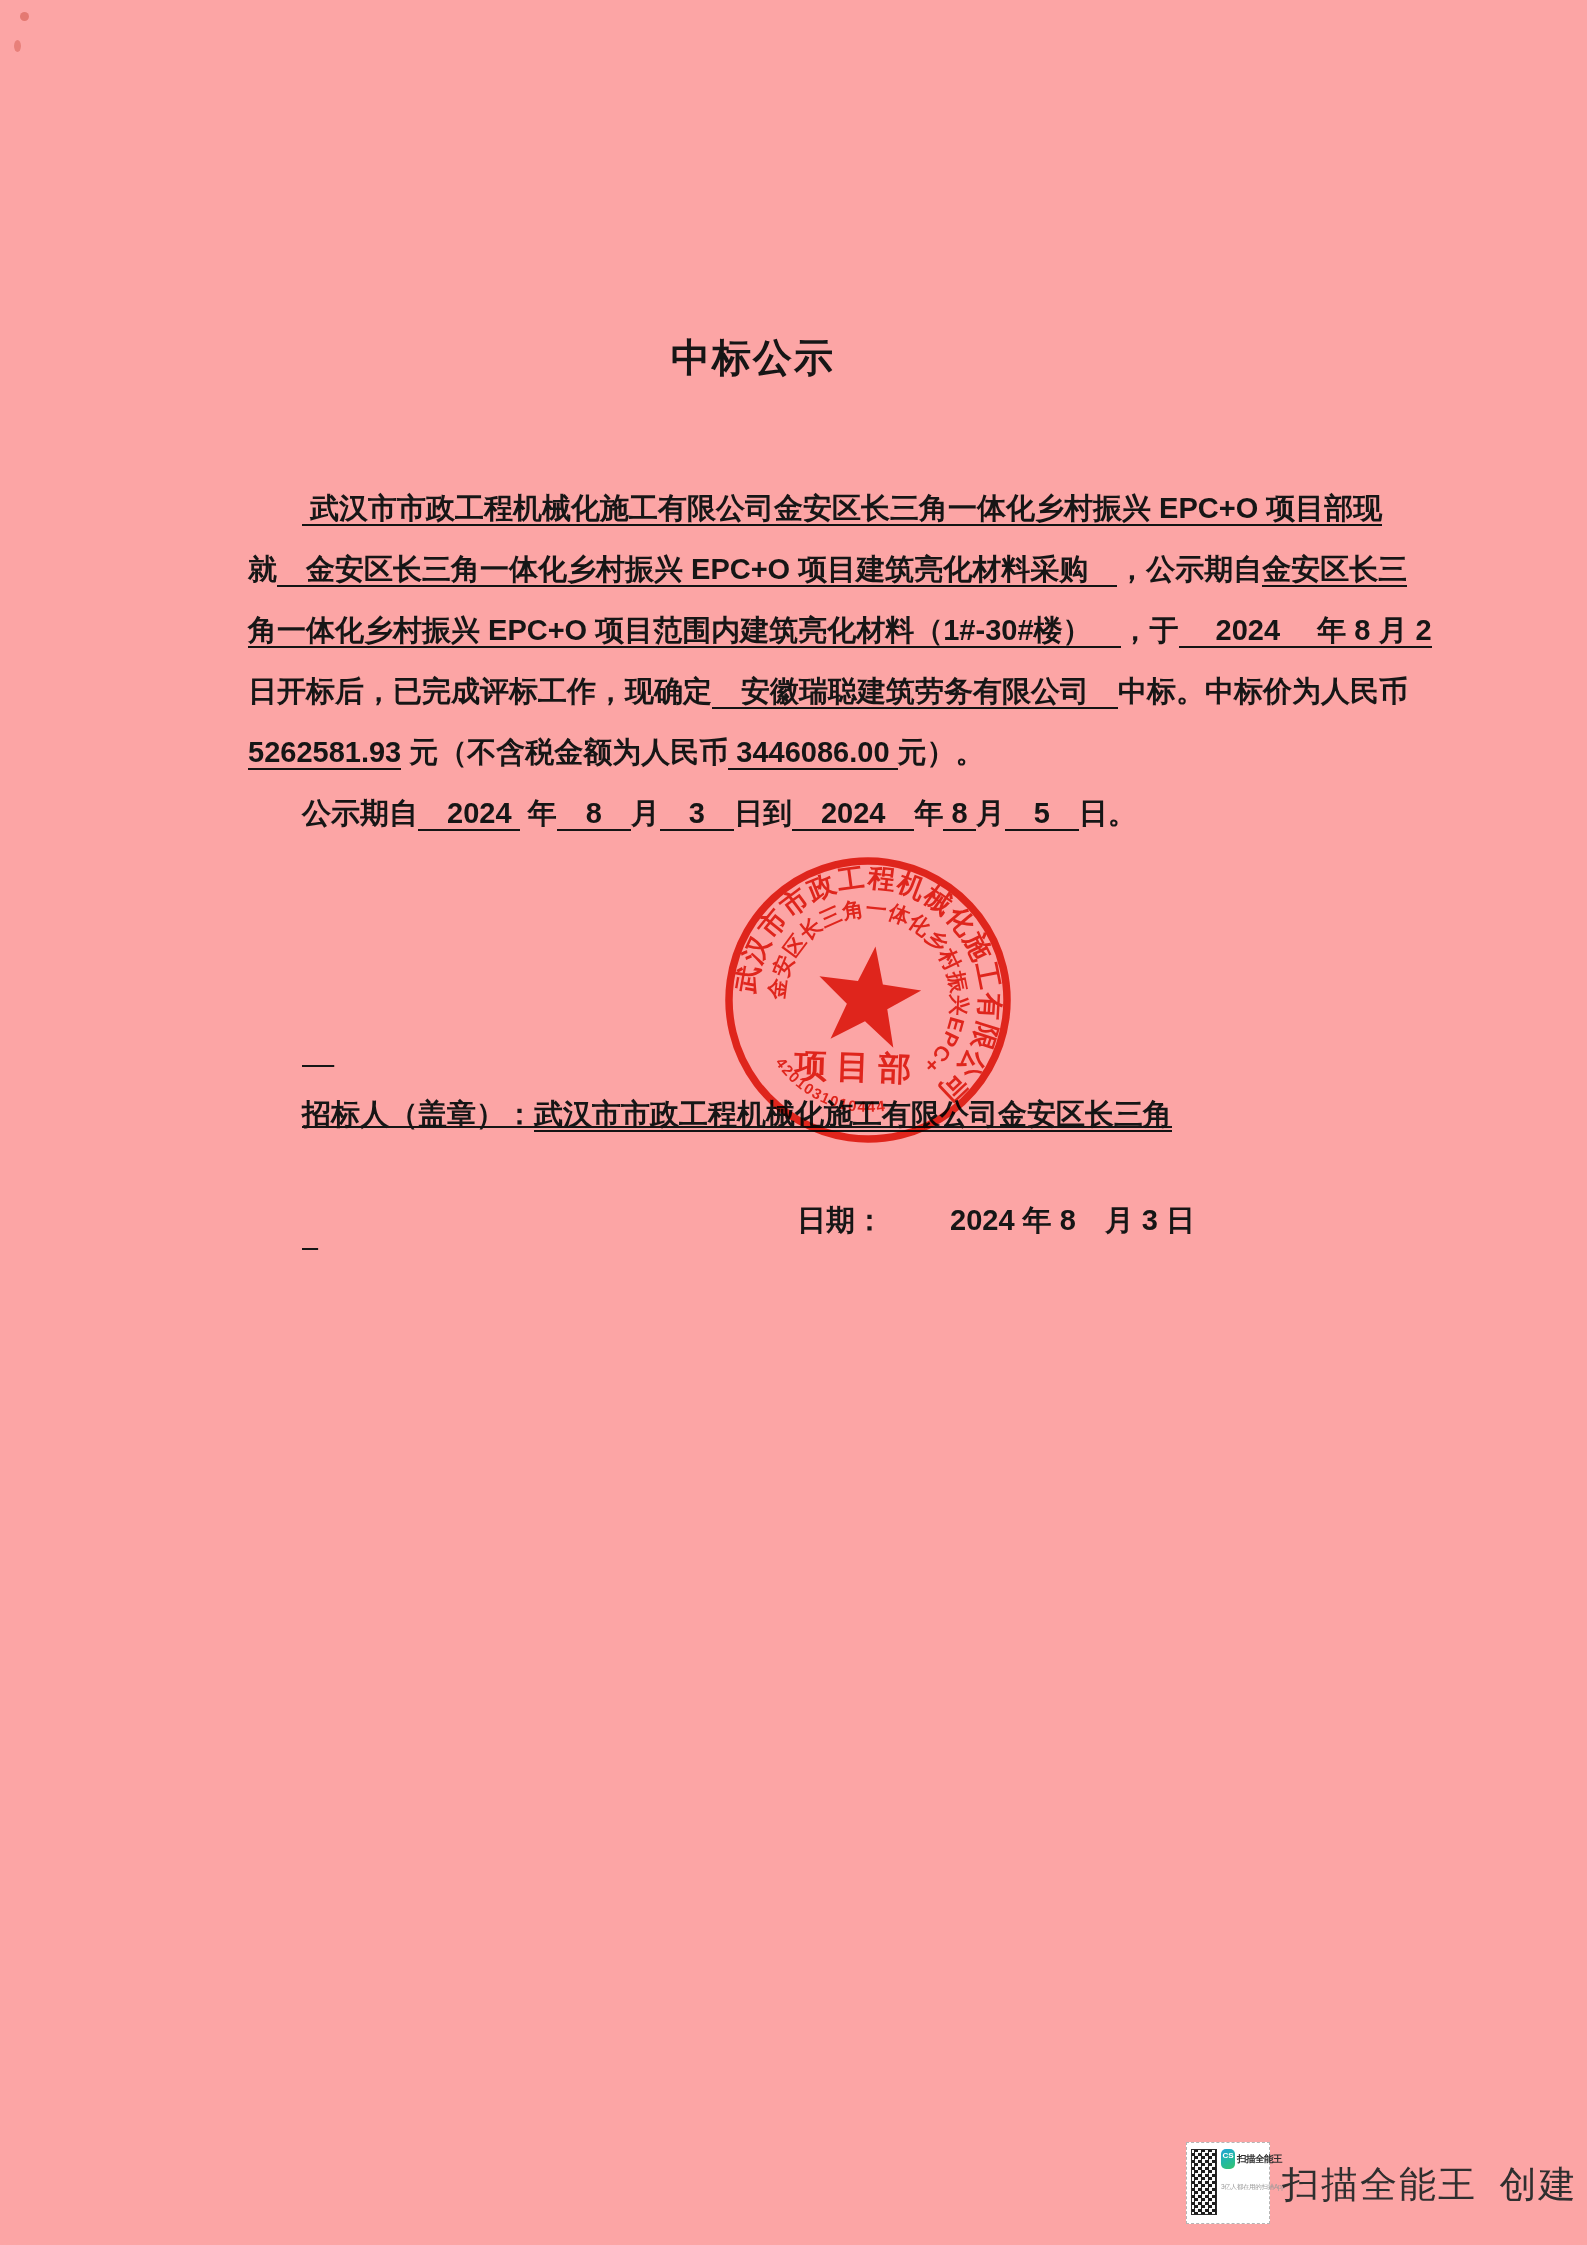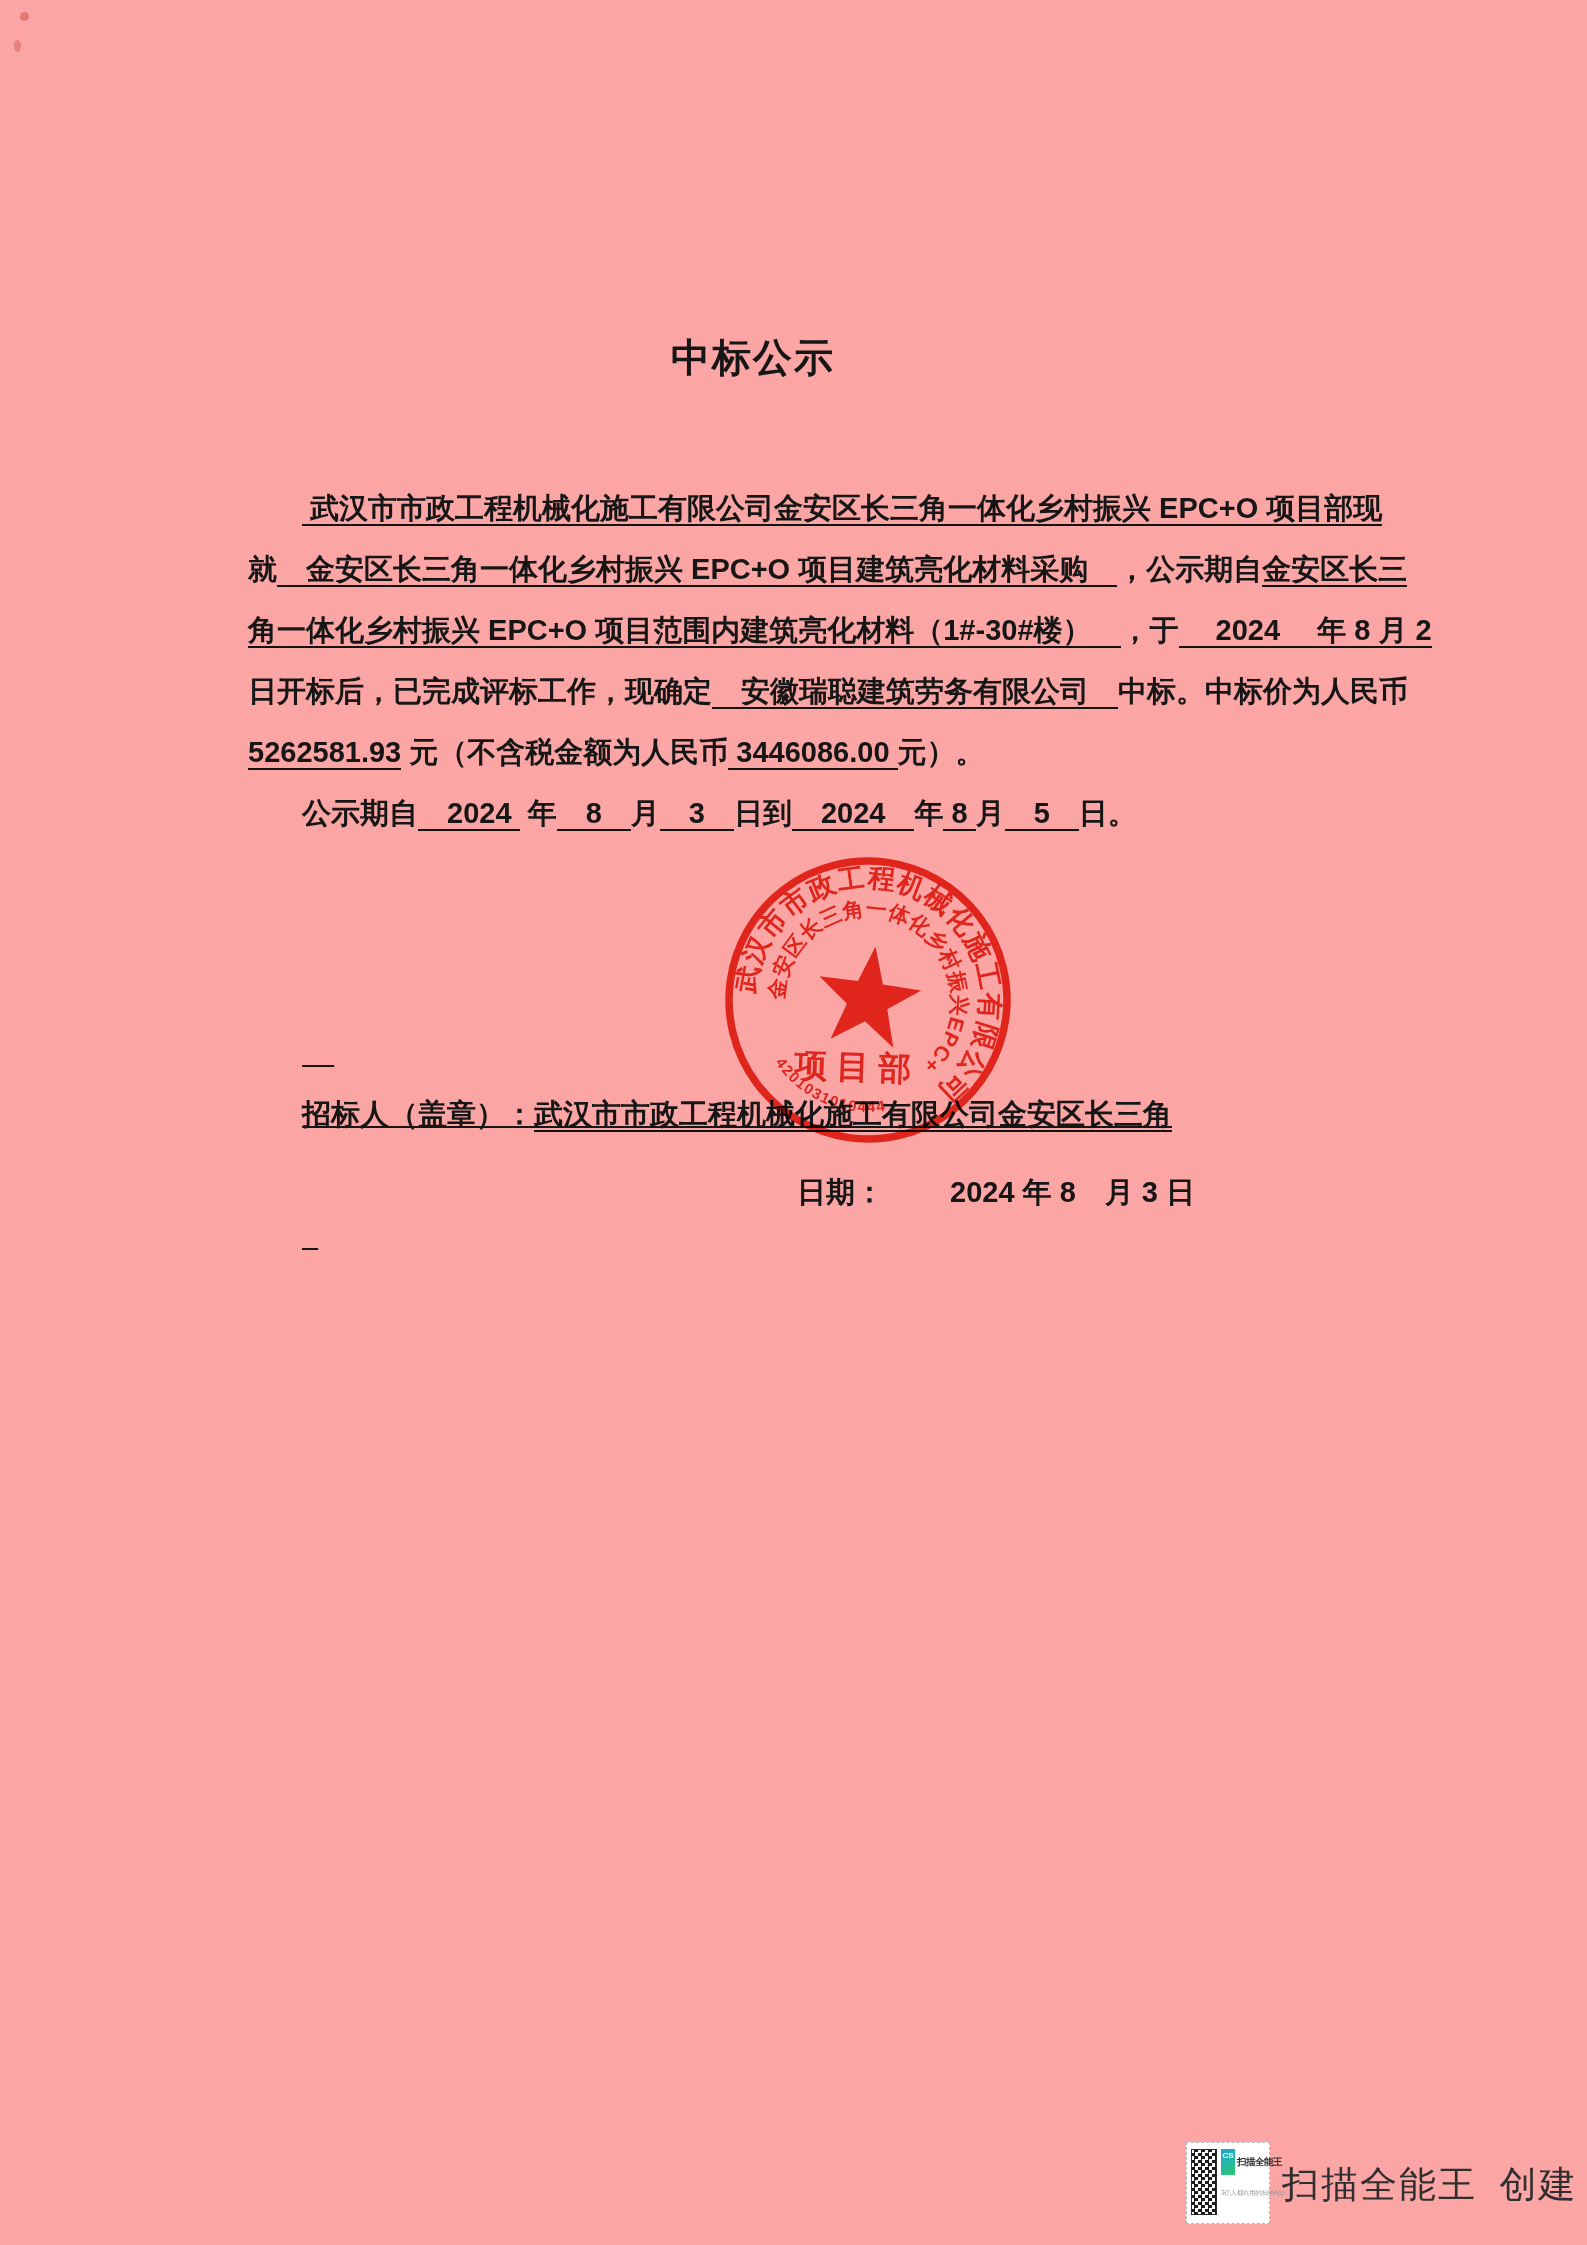--- a/index.html
+++ b/index.html
@@ -18,21 +18,21 @@
   }
   .bodyline{white-space:pre;height:61px;}
   .u{border-bottom:2.5px solid #141414;padding-bottom:0;}
   .indent1{padding-left:54px;}
   .signer-block{
     position:absolute;left:302px;top:962px;font-size:29px;line-height:61px;
     font-weight:bold;white-space:pre;text-decoration:underline;
   }
   .signer-line2{padding-left:176px;}
   .date-line{
-    position:absolute;left:797px;top:1172px;font-size:29px;line-height:40px;
+    position:absolute;left:797px;top:1200px;font-size:29px;line-height:40px;
     font-weight:bold;white-space:pre;
   }
   .date-gap{display:inline-block;width:66px;}
   .stamp{
     position:absolute;left:703px;top:835px;width:330px;height:330px;
     mix-blend-mode:multiply;opacity:.93;
   }
   .stamp svg{display:block;}
   .speck{position:absolute;border-radius:50%;}
   
@@ -43,21 +43,21 @@
   .wm-qr{
     position:absolute;left:4px;top:6px;width:26px;height:66px;
     background:
       repeating-conic-gradient(#1c1c1c 0% 25%, #fafafa 0% 50%) 0 0/7px 7px,
       #fff;
     outline:1px solid #2a2a2a;outline-offset:-1px;
   }
   .wm-right{position:absolute;left:34px;top:6px;width:46px;}
   .wm-approw{display:flex;align-items:center;gap:2px;}
   .wm-cs{
-    width:14px;height:26px;border-radius:0;flex:0 0 auto;
+    width:14px;height:20px;border-radius:5px;flex:0 0 auto;
     background:linear-gradient(150deg,#1fa3d8 0%,#23b9a1 55%,#35c46d 100%);
     color:#fff;font-size:8px;font-weight:bold;line-height:14px;text-align:center;
   }
   .wm-appname{font-size:9.5px;font-weight:bold;color:#2e2e2e;white-space:nowrap;letter-spacing:-0.5px;}
   .wm-tagline{margin-top:14px;font-size:6.5px;color:#9a9a9a;white-space:nowrap;letter-spacing:-0.3px;}
   .wm-created{
     position:absolute;left:1282px;top:2160px;font-size:37px;color:#2f2f2f;
     font-family:"Liberation Serif","DejaVu Serif",serif;letter-spacing:2px;white-space:pre;
   }
 </style>

